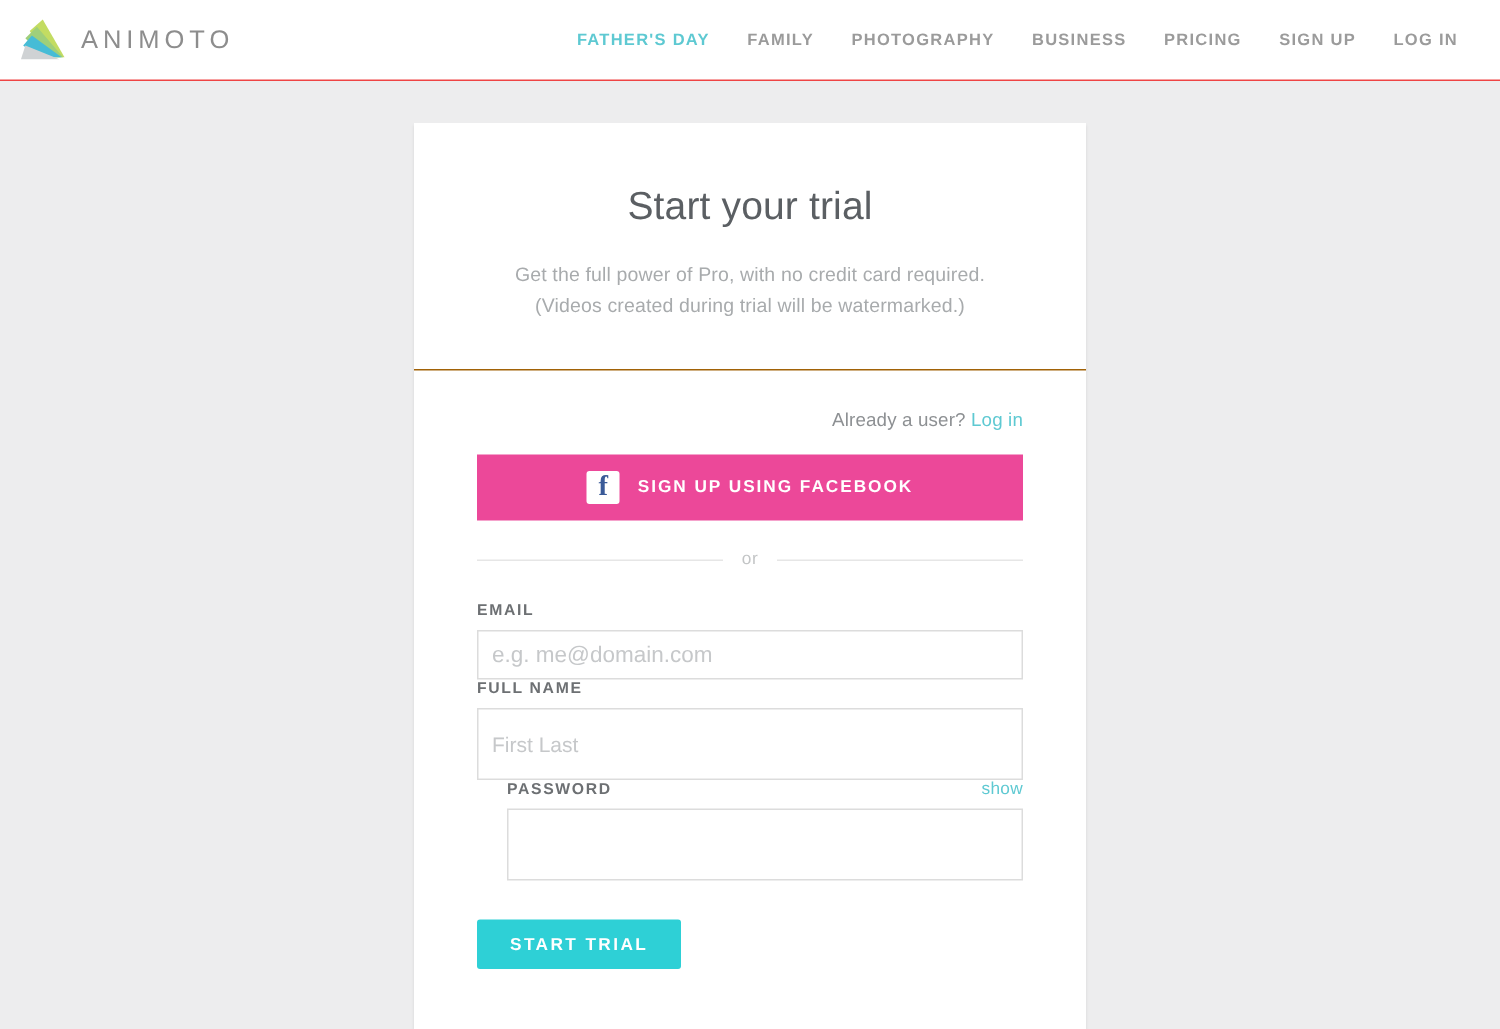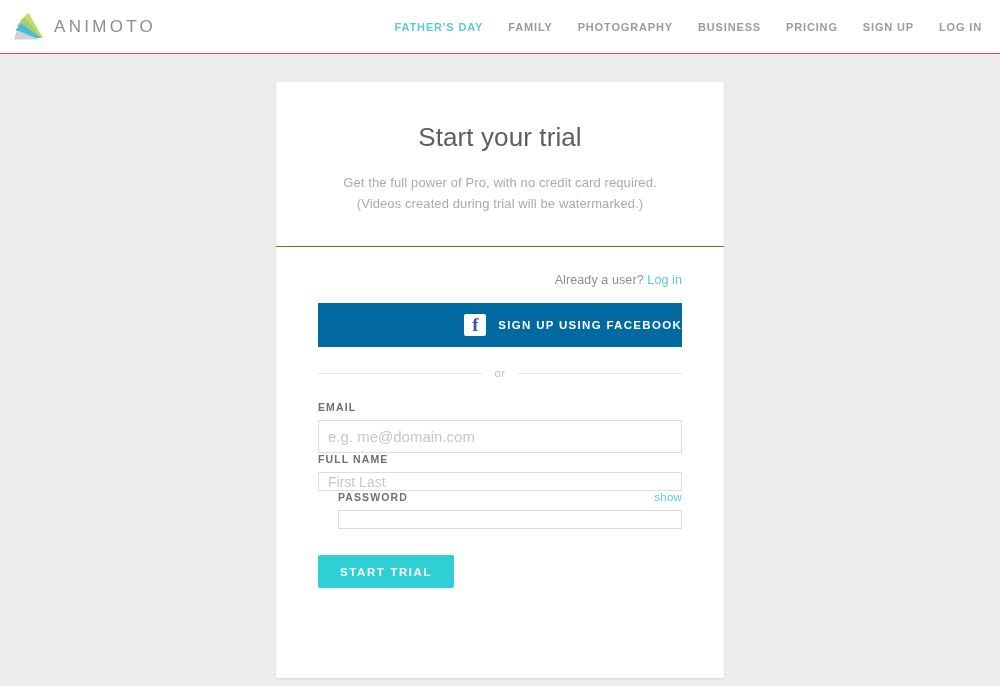--- a/index.html
+++ b/index.html
@@ -44,21 +44,21 @@
   .brand-word {
     font-size: 17px;
     letter-spacing: 3.3px;
     color: #8d8d8d;
     font-weight: 400;
     white-space: nowrap;
   }
 
   .main-nav {
     position: absolute;
-    right: 18px;
+    right: 28px;
     top: 0;
     height: 54px;
     display: flex;
     align-items: center;
     gap: 25px;
   }
 
   .nav-link {
     font-size: 11px;
     font-weight: bold;
@@ -121,25 +121,25 @@
 
   .already-link {
     color: #5ec9d2;
     text-decoration: none;
   }
 
   
   .fb-button {
     display: flex;
     align-items: center;
-    justify-content: flex-end;
+    justify-content: center;
     gap: 12px;
     width: 100%;
     height: 44px;
-    background: #0369a1;
+    background: #ec4899;
     border: none;
     cursor: pointer;
     margin-bottom: 20px;
   }
 
   .fb-glyph {
     width: 22px;
     height: 22px;
     background: #ffffff;
     border-radius: 2px;
@@ -207,21 +207,21 @@
 
   .field-aux {
     font-size: 11.5px;
     color: #5ec9d2;
     text-decoration: none;
     letter-spacing: 0.2px;
   }
 
   .field-input {
     width: 100%;
-    height: 19px;
+    height: 48px;
     border: 1px solid #dcdcdc;
     background: #ffffff;
     padding: 0 9px;
     font-family: "Liberation Sans", sans-serif;
     font-size: 14px;
     color: #55585b;
     outline: none;
   }
 
   .field-input.is-large { height: 33px; font-size: 15px; }

